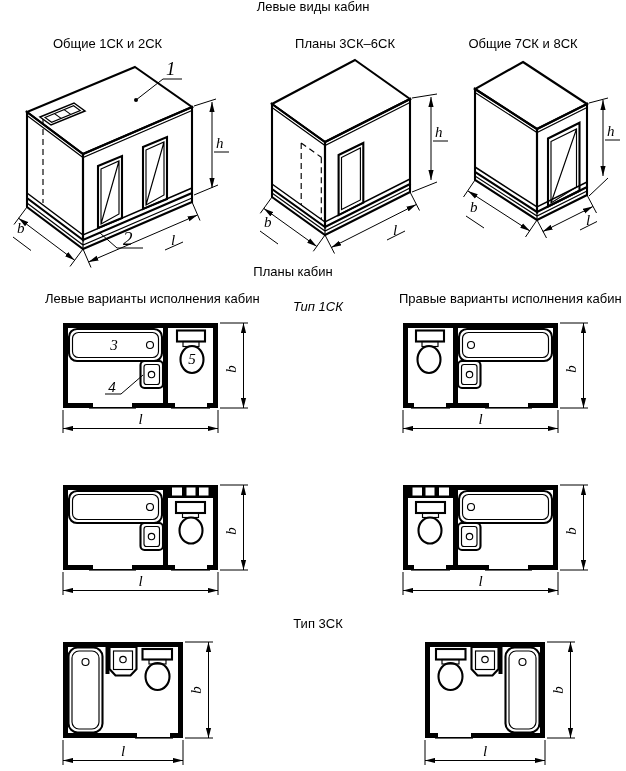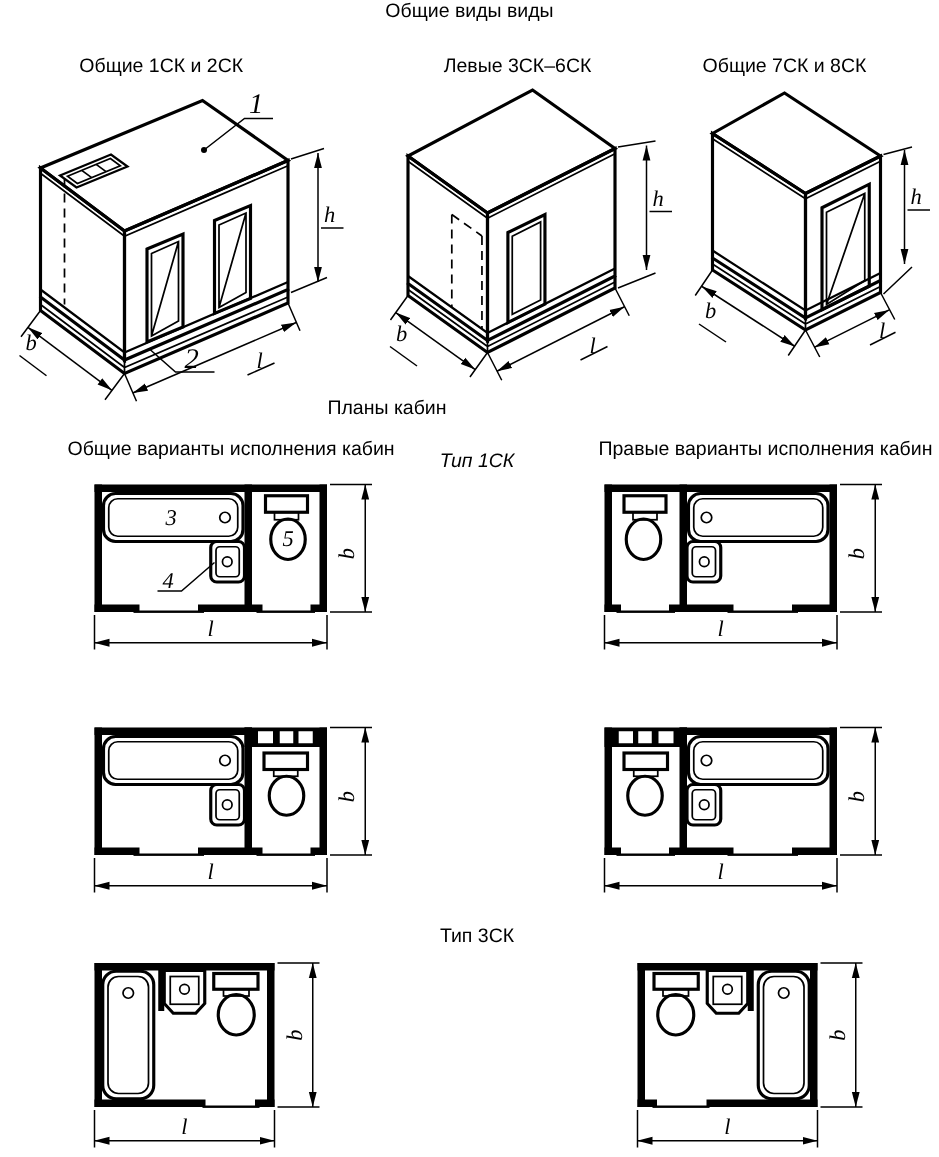--- a/index.html
+++ b/index.html
@@ -20,26 +20,26 @@
   svg text.dim{font-size:15px;}
   svg text.co{font-size:19px;}
   svg text.num{font-size:15px;}
   svg .dot{fill:#000;stroke:none;}
 </style>
 </head>
 <body>
 
 <div id="page">
 
-  <div class="lbl" style="left:0;top:4;width:626px;">Общие виды виды</div>
+  <div class="lbl" style="left:0;top:4;width:626px;">Левые виды кабин</div>
   <div class="lbl" style="left:30px;top:37px;width:155px;">Общие 1СК и 2СК</div>
-  <div class="lbl" style="left:270px;top:37px;width:150px;">Левые 3СК–6СК</div>
+  <div class="lbl" style="left:270px;top:37px;width:150px;">Планы 3СК–6СК</div>
   <div class="lbl" style="left:448px;top:37px;width:150px;">Общие 7СК и 8СК</div>
-  <div class="lbl" style="left:0;top:265px;width:516px;">Планы кабин</div>
-  <div class="lbl" style="left:45px;top:292px;width:200px;">Общие варианты исполнения кабин</div>
+  <div class="lbl" style="left:0;top:265px;width:516px;padding-left:35px;">Планы кабин</div>
+  <div class="lbl" style="left:45px;top:292px;width:200px;">Левые варианты исполнения кабин</div>
   <div class="lbl" style="left:399px;top:292px;width:200px;">Правые варианты исполнения кабин</div>
   <div class="lbl" style="left:248px;top:300px;width:140px;font-style:italic;">Тип 1СК</div>
   <div class="lbl" style="left:248px;top:617px;width:140px;">Тип 3СК</div>
 
   <svg class="fig" style="left:5px;top:55px;" width="235" height="215" viewBox="0 0 235 215">
     <defs>
       <marker id="ar1" viewBox="0 0 10 6" refX="10" refY="3" markerWidth="10" markerHeight="6" markerUnits="userSpaceOnUse" orient="auto-start-reverse">
           <path d="M0,0.4 L10,3 L0,5.6 Z"></path>
         </marker>
     </defs>

